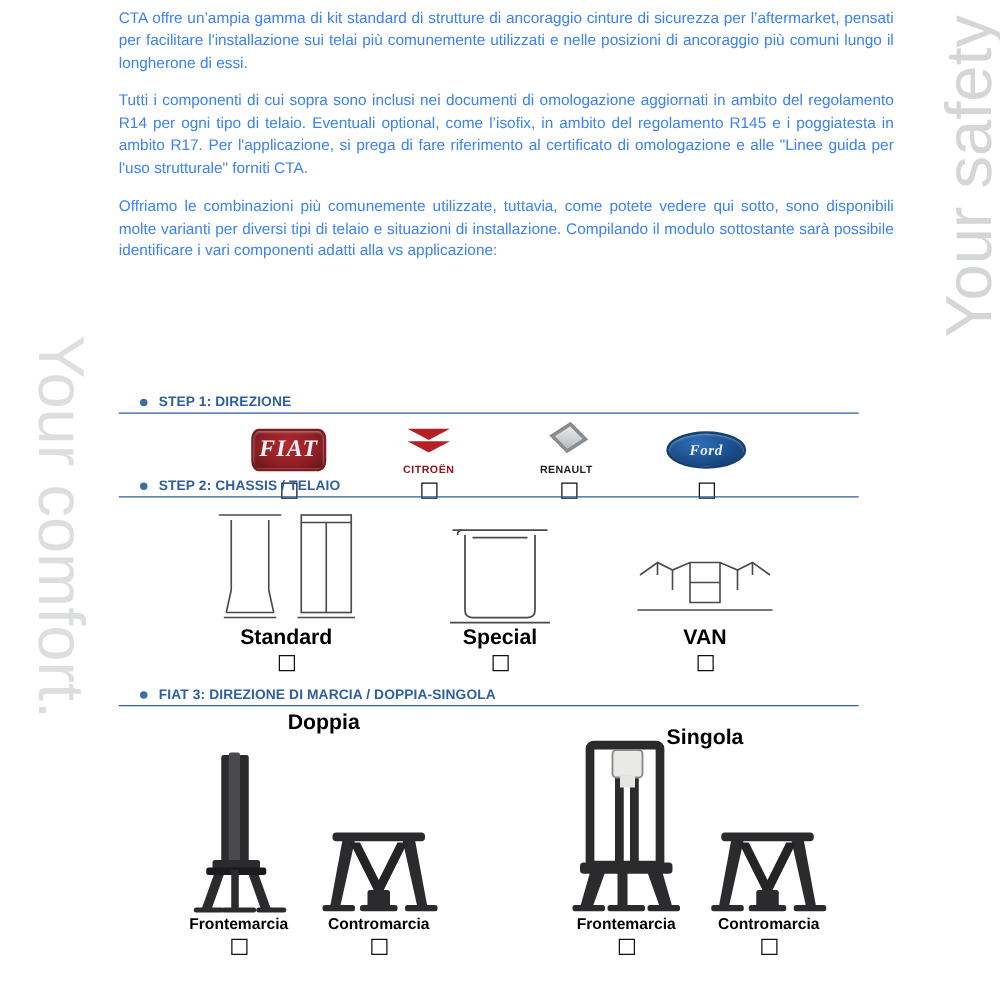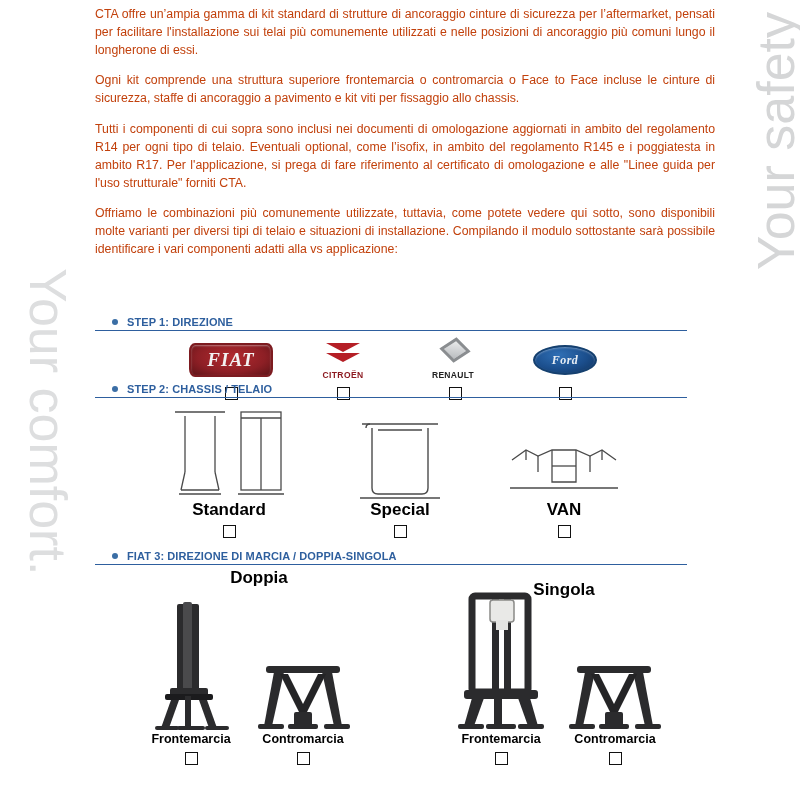--- a/index.html
+++ b/index.html
@@ -48,21 +48,21 @@
     position: absolute;
     left: 95px;
     top: 6px;
     width: 620px;
   }
   .para {
     font-size: 12.3px;
     line-height: 1.45;
     text-align: justify;
     margin: 0 0 13px 0;
-    color: #c2410c;
+    color: #3b82f6;
   }
   .para.tight { margin-bottom: 0; }
 
   
   .step-head {
     position: absolute;
     display: flex;
     align-items: center;
     gap: 9px;
     left: 112px;
@@ -101,21 +101,21 @@
   }
   .cap-sm { font-size: 12.5px; }
 
   .cell { position: absolute; text-align: center; }
   .cell .chk-wrap { margin-top: 3px; }
 
   
   .logo-box { display: flex; align-items: center; justify-content: center; }
 
   .fiat {
-    width: 84px; height: 34px;
+    width: 60px; height: 34px;
     background: radial-gradient(ellipse at 50% 40%, #b32a2f 0%, #8d1f25 60%, #5d1317 100%);
     border-radius: 6px/8px;
     border: 2px solid #7d1b20;
     position: relative;
     box-shadow: inset 0 1px 2px rgba(255,255,255,.4);
   }
   .fiat span {
     position: absolute;
     inset: 0;
     display: flex; align-items: center; justify-content: center;
@@ -180,21 +180,20 @@
   .sil { fill: #2b2b2d; }
 </style>
 </head>
 <body>
 
 <div class="wm wm-right">Your safety</div>
 <div class="wm wm-left">Your comfort.</div>
 
 <div class="content">
   <p class="para">CTA offre un’ampia gamma di kit standard di strutture di ancoraggio cinture di sicurezza per l’aftermarket, pensati per facilitare l'installazione sui telai più comunemente utilizzati e nelle posizioni di ancoraggio più comuni lungo il longherone di essi.</p>
-  <p class="para tight">Ogni kit comprende una struttura superiore frontemarcia o contromarcia o Face to Face incluse le cinture di sicurezza, staffe di ancoraggio a pavimento e kit viti per fissaggio allo chassis.</p>
   <p class="para" style="margin-top:13px">Tutti i componenti di cui sopra sono inclusi nei documenti di omologazione aggiornati in ambito del regolamento R14 per ogni tipo di telaio. Eventuali optional, come l’isofix, in ambito del regolamento R145 e i poggiatesta in ambito R17. Per l'applicazione, si prega di fare riferimento al certificato di omologazione e alle "Linee guida per l'uso strutturale" forniti CTA.</p>
   <p class="para">Offriamo le combinazioni più comunemente utilizzate, tuttavia, come potete vedere qui sotto, sono disponibili molte varianti per diversi tipi di telaio e situazioni di installazione. Compilando il modulo sottostante sarà possibile identificare i vari componenti adatti alla vs applicazione:</p>
 </div>
 
 <div class="step-head" style="top:316px">
   <span class="bullet"></span>
   <span class="step-label">STEP 1: DIREZIONE</span>
 </div>
 <div class="rule" style="top:330px; width:592px"></div>
 

